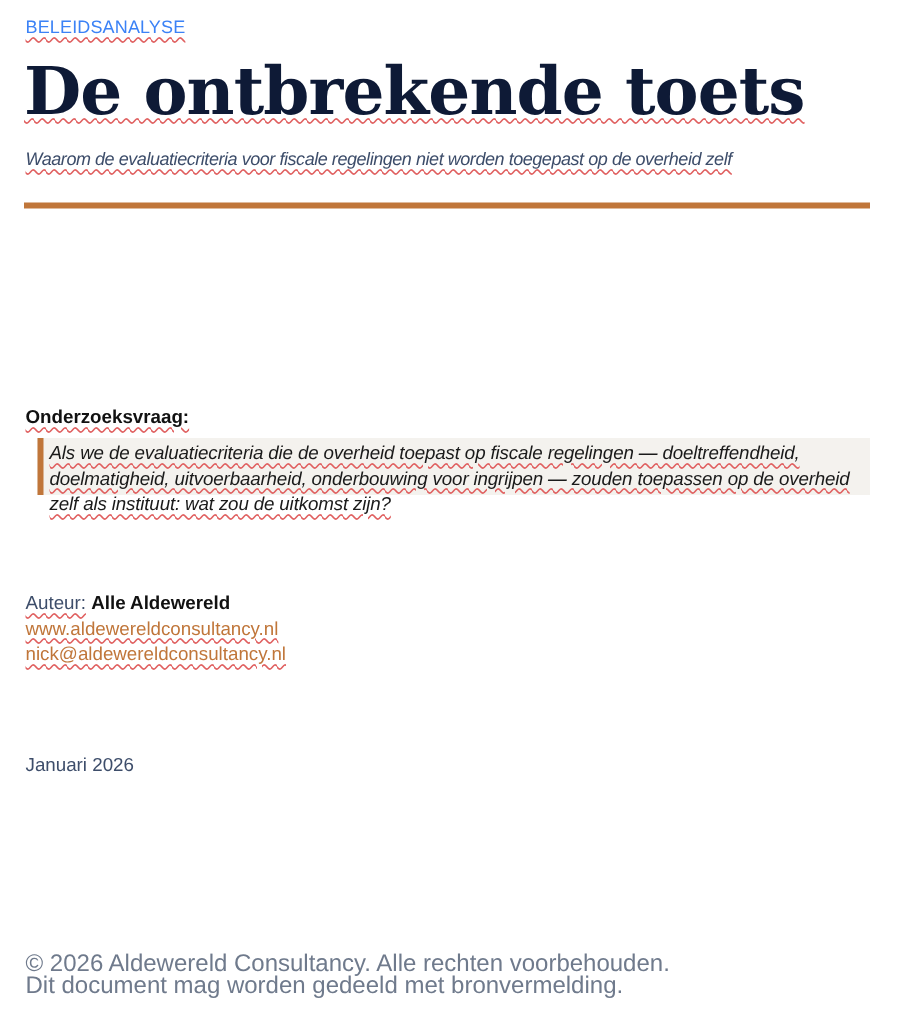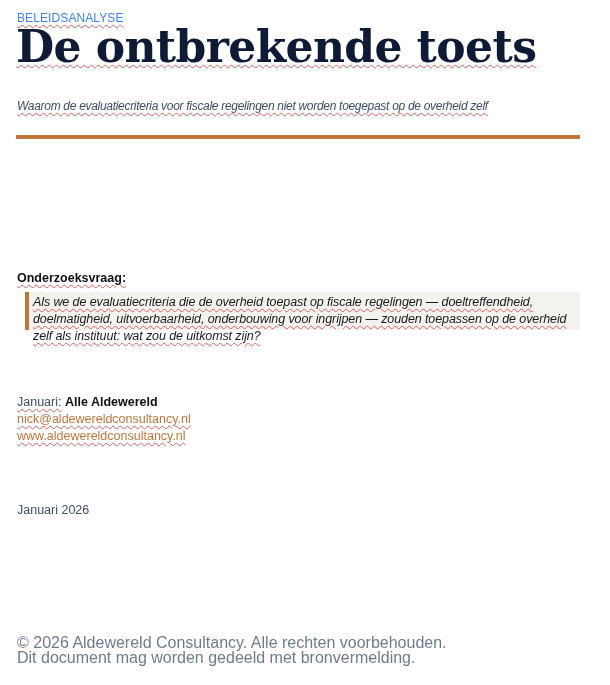--- a/index.html
+++ b/index.html
@@ -1,21 +1,21 @@
 <!DOCTYPE html>
 <html><head>
 <meta charset="utf-8">
 <style>
   html, body { margin: 0; padding: 0; background: #ffffff; }
   body { width: 610px; height: 685px; position: relative; overflow: hidden; font-family: "DejaVu Sans", "Liberation Sans", sans-serif; }
   .page { position: absolute; left: 0; top: 0; width: 610px; height: 685px; }
   .squig { text-decoration: underline wavy #e06060; text-decoration-thickness: 1px; text-underline-offset: 2px; }
 
   .kicker { position: absolute; left: 17px; top: 11px; font-family: "Liberation Sans", sans-serif; font-size: 12px; color: #3b82f6; letter-spacing: 0.1px; }
-  .title { position: absolute; left: 16px; top: 20px; font-family: "DejaVu Serif", "Liberation Serif", serif; font-weight: bold; font-size: 44px; line-height: 54px; color: #0e1a36; letter-spacing: -0.6px; white-space: nowrap; }
+  .title { position: absolute; left: 16px; top: 35px; font-family: "DejaVu Serif", "Liberation Serif", serif; font-weight: bold; font-size: 44px; line-height: 54px; color: #0e1a36; letter-spacing: -0.6px; white-space: nowrap; }
   .subtitle { position: absolute; left: 17px; top: 96px; width: 560px; font-family: Liberation Sans, sans-serif; font-style: italic; font-size: 12px; line-height: 20px; color: #3d4d6a; letter-spacing: -0.3px; }
   .rule { position: absolute; left: 16px; top: 135px; width: 564px; height: 4px; background: #c0763a; }
 
   .rq-label { position: absolute; left: 17px; top: 271px; font-family: "Liberation Sans", sans-serif; font-weight: bold; font-size: 12.5px; color: #111111; }
   .rq-box { position: absolute; left: 25px; top: 292px; width: 555px; height: 38px; background: #f4f2ee; border-left: 4px solid #c0763a; box-sizing: border-box; padding: 2px 2px 0 4px; }
   .rq-text { font-family: "Liberation Sans", sans-serif; font-style: italic; font-size: 12.5px; line-height: 17px; color: #1a1a1a; letter-spacing: -0.1px; }
 
   .author { position: absolute; left: 17px; top: 394px; font-family: "Liberation Sans", sans-serif; font-size: 12.5px; line-height: 17px; }
   .author .lbl { color: #3d4d6a; }
   .author .name { color: #111111; font-weight: bold; }
@@ -35,25 +35,25 @@
   <div class="subtitle squig">Waarom de evaluatiecriteria voor fiscale regelingen niet worden toegepast op de overheid zelf</div>
   <div class="rule"></div>
 
   <div class="rq-label squig">Onderzoeksvraag:</div>
   <div class="rq-box">
     <div class="rq-text squig">Als we de evaluatiecriteria die de overheid toepast op fiscale regelingen — doeltreffendheid, doelmatigheid, uitvoerbaarheid, onderbouwing voor ingrijpen — zouden toepassen op de overheid zelf als instituut: wat zou de uitkomst zijn?</div>
   </div>
 
   <div class="author">
     <div>
-      <span class="lbl squig">Januari:</span>
+      <span class="lbl squig">Auteur:</span>
       <span class="name">Alle Aldewereld</span>
     </div>
+    <div class="link squig">www.aldewereldconsultancy.nl</div>
     <div class="link squig">nick@aldewereldconsultancy.nl</div>
-    <div class="link squig">www.aldewereldconsultancy.nl</div>
   </div>
 
   <div class="date">Januari 2026</div>
 
   <div class="footer">
     <div>© 2026 Aldewereld Consultancy. Alle rechten voorbehouden.</div>
     <div>Dit document mag worden gedeeld met bronvermelding.</div>
   </div>
 </div>
 

